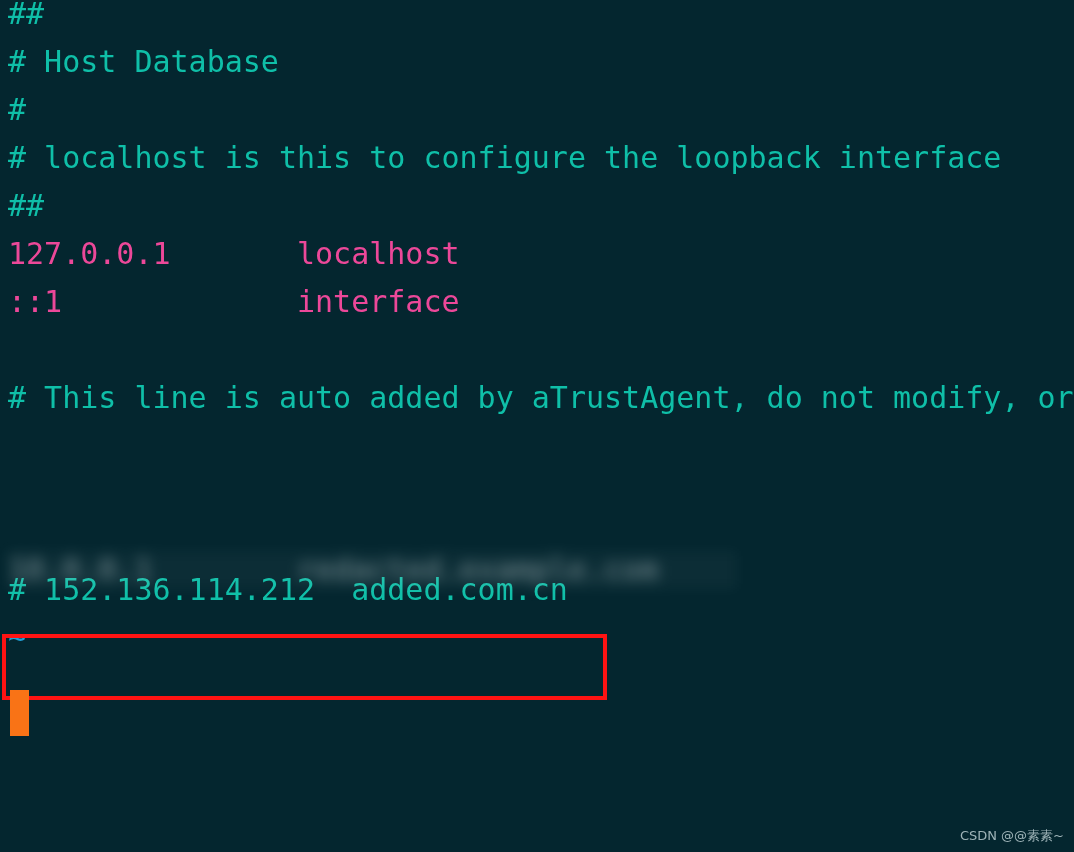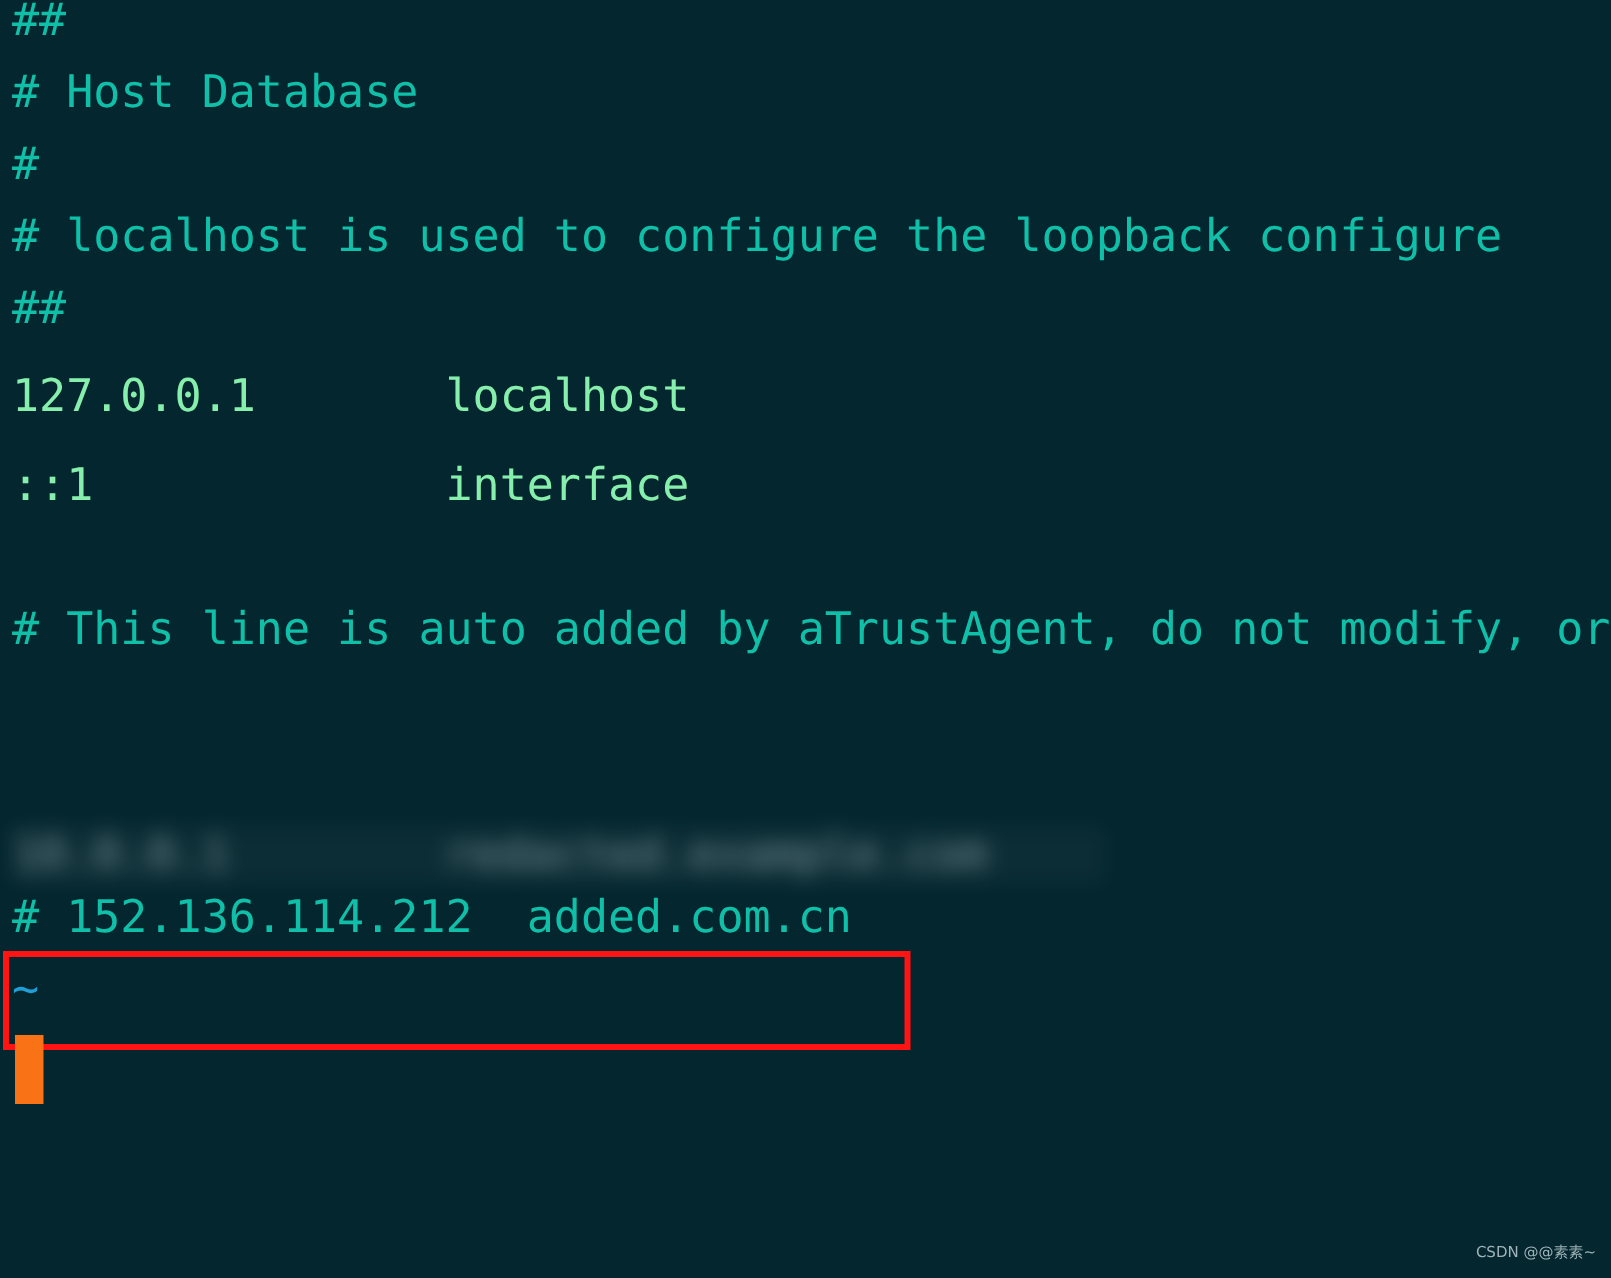--- a/index.html
+++ b/index.html
@@ -30,21 +30,21 @@
   .line {
     height: 48px;
     line-height: 48px;
     white-space: pre;
     padding-left: 8px;
     box-sizing: border-box;
     letter-spacing: 0px;
     overflow: hidden;
   }
   .comment  { color: #0fbfa8; }
-  .entry    { color: #86efac; margin-top: 11px; }
+  .entry    { color: #ec4899; }
   .tilde    { color: #1f9fd6; }
   .blank    { color: transparent; }
 
   
   .redacted {
     position: absolute;
     left: 8px;
     top: 551px;
     width: 729px;
     height: 38px;
@@ -79,36 +79,36 @@
     height: 46px;
     background: #f97316;
   }
 
   
   #watermark {
     position: absolute;
     right: 10px;
     bottom: 6px;
     font-family: "DejaVu Sans", "Liberation Sans", sans-serif;
-    font-size: 10px;
+    font-size: 13px;
     line-height: 20px;
     color: #9fb4b8;
     white-space: pre;
   }
 </style>
 </head>
 <body>
 
 <div id="screen">
 
   <div id="buffer">
       <div class="line comment">##</div>
       <div class="line comment"># Host Database</div>
       <div class="line comment">#</div>
-      <div class="line comment"># localhost is used to configure the loopback configure</div>
+      <div class="line comment"># localhost is this to configure the loopback interface</div>
       <div class="line comment">##</div>
       <div class="line entry">127.0.0.1       localhost</div>
       <div class="line entry">::1             interface</div>
       <div class="line blank"> </div>
       <div class="line comment"># This line is auto added by aTrustAgent, do not modify, or</div>
       <div class="line blank"> </div>
       <div class="line blank"> </div>
       <div class="line blank"> </div>
       <div class="line comment"># 152.136.114.212  added.com.cn</div>
       <div class="line tilde">~</div>

